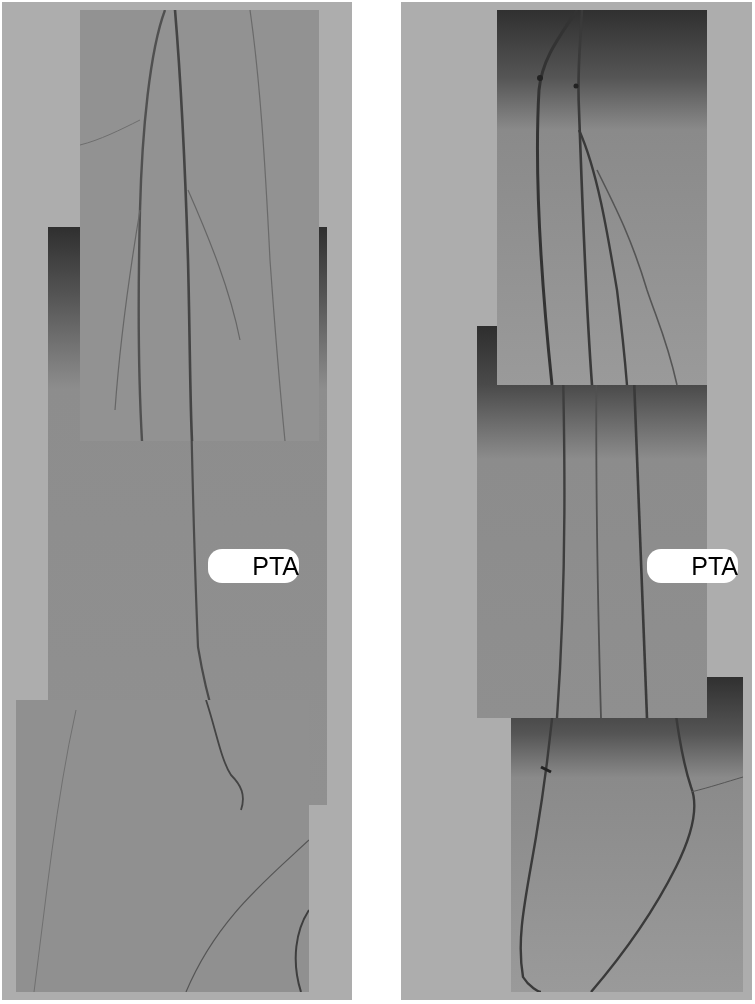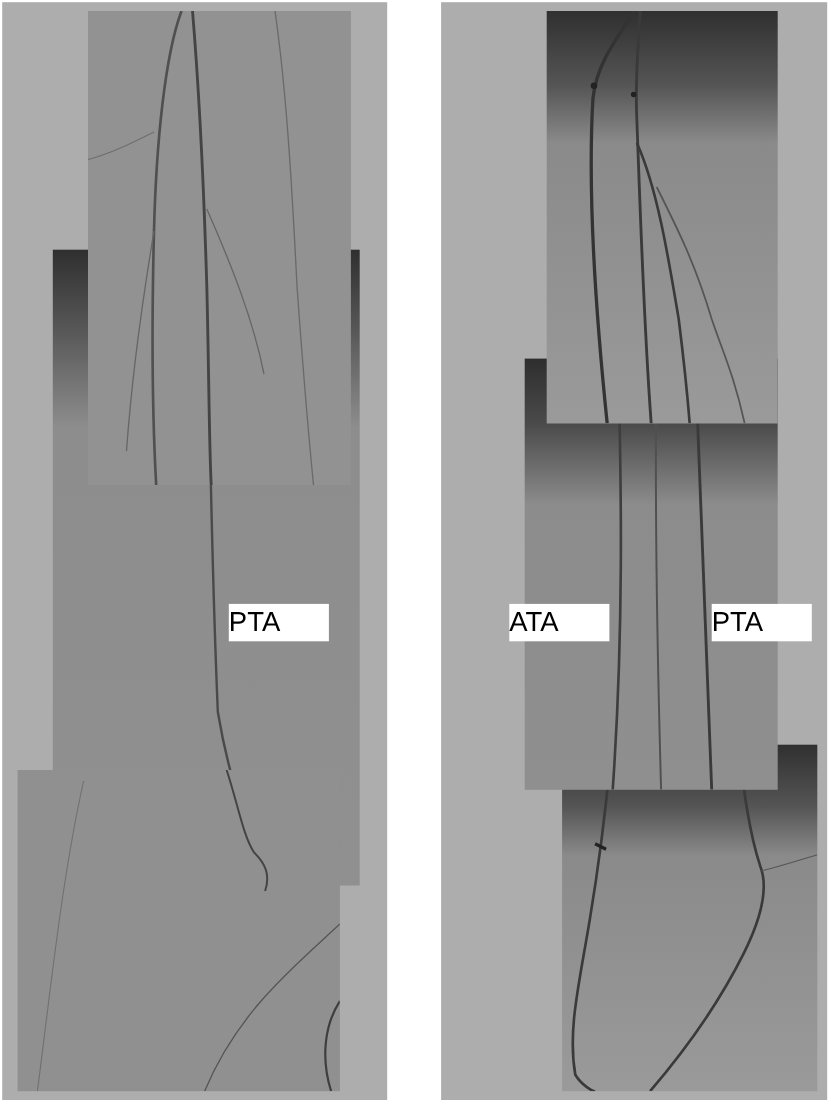--- a/index.html
+++ b/index.html
@@ -3,21 +3,21 @@
 <meta charset="utf-8">
 <style>
   html,body{margin:0;padding:0;background:#ffffff;}
   body{width:755px;height:1004px;position:relative;overflow:hidden;font-family:"Liberation Sans",sans-serif;}
   .panel{position:absolute;background:#adadad;}
   .frame{position:absolute;background:#8e8e8e;overflow:hidden;}
   .frame svg{position:absolute;left:0;top:0;width:100%;height:100%;}
   .grad-top{background:linear-gradient(to bottom,#2e2e2e 0%,#4a4a4a 15%,#8c8c8c 34%,#8f8f8f 100%);}
   .grad-top-short{background:linear-gradient(to bottom,#2f2f2f 0%,#555 12%,#8d8d8d 28%,#909090 100%);}
   .grad-top-r{background:linear-gradient(to bottom,#303030 0%,#555 18%,#8a8a8a 32%,#9a9a9a 100%);}
-  .label{position:absolute;background:#ffffff;border-radius:0;color:#000;font-size:25px;line-height:34px;height:34px;width:91px;text-align:left;}
+  .label{position:absolute;background:#ffffff;border-radius:14px;color:#000;font-size:25px;line-height:34px;height:34px;width:91px;text-align:right;}
 </style>
 </head>
 <body>
 
 <div class="panel" style="left:2px;top:2px;width:350px;height:998px;">
 
   <div class="frame grad-top-short" style="left:46px;top:225px;width:279px;height:578px;">
     <svg viewBox="0 0 279 578" preserveAspectRatio="none">
       <path d="M140 0 C142 150 145 300 150 420 C160 480 175 520 185 540 C190 555 190 565 195 578" stroke="#4a4a4a" stroke-width="2.2" fill="none"></path>
     </svg>
@@ -67,15 +67,14 @@
   <div class="frame grad-top-r" style="left:96px;top:8px;width:210px;height:375px;">
     <svg viewBox="0 0 210 375" preserveAspectRatio="none">
       <path d="M80 0 C60 30 45 50 42 80 C38 150 42 250 55 375" stroke="#333" stroke-width="3" fill="none"></path>
       <path d="M85 0 C83 40 80 60 82 100 C85 180 88 280 95 375" stroke="#3a3a3a" stroke-width="2.6" fill="none"></path>
       <path d="M82 120 C100 160 110 220 120 280 C125 320 128 350 130 375" stroke="#3a3a3a" stroke-width="2.4" fill="none"></path>
       <path d="M100 160 C120 200 135 230 150 280 C160 310 170 330 180 375" stroke="#555" stroke-width="1.6" fill="none"></path>
       <circle cx="43" cy="68" r="3" fill="#222"></circle>
       <circle cx="79" cy="76" r="2.5" fill="#222"></circle>
     </svg>
   </div>
-  <div class="label" style="left:62px;top:547px;">ATA</div>
   <div class="label" style="left:246px;top:547px;">PTA</div>
 </div>
 
 </body></html>

